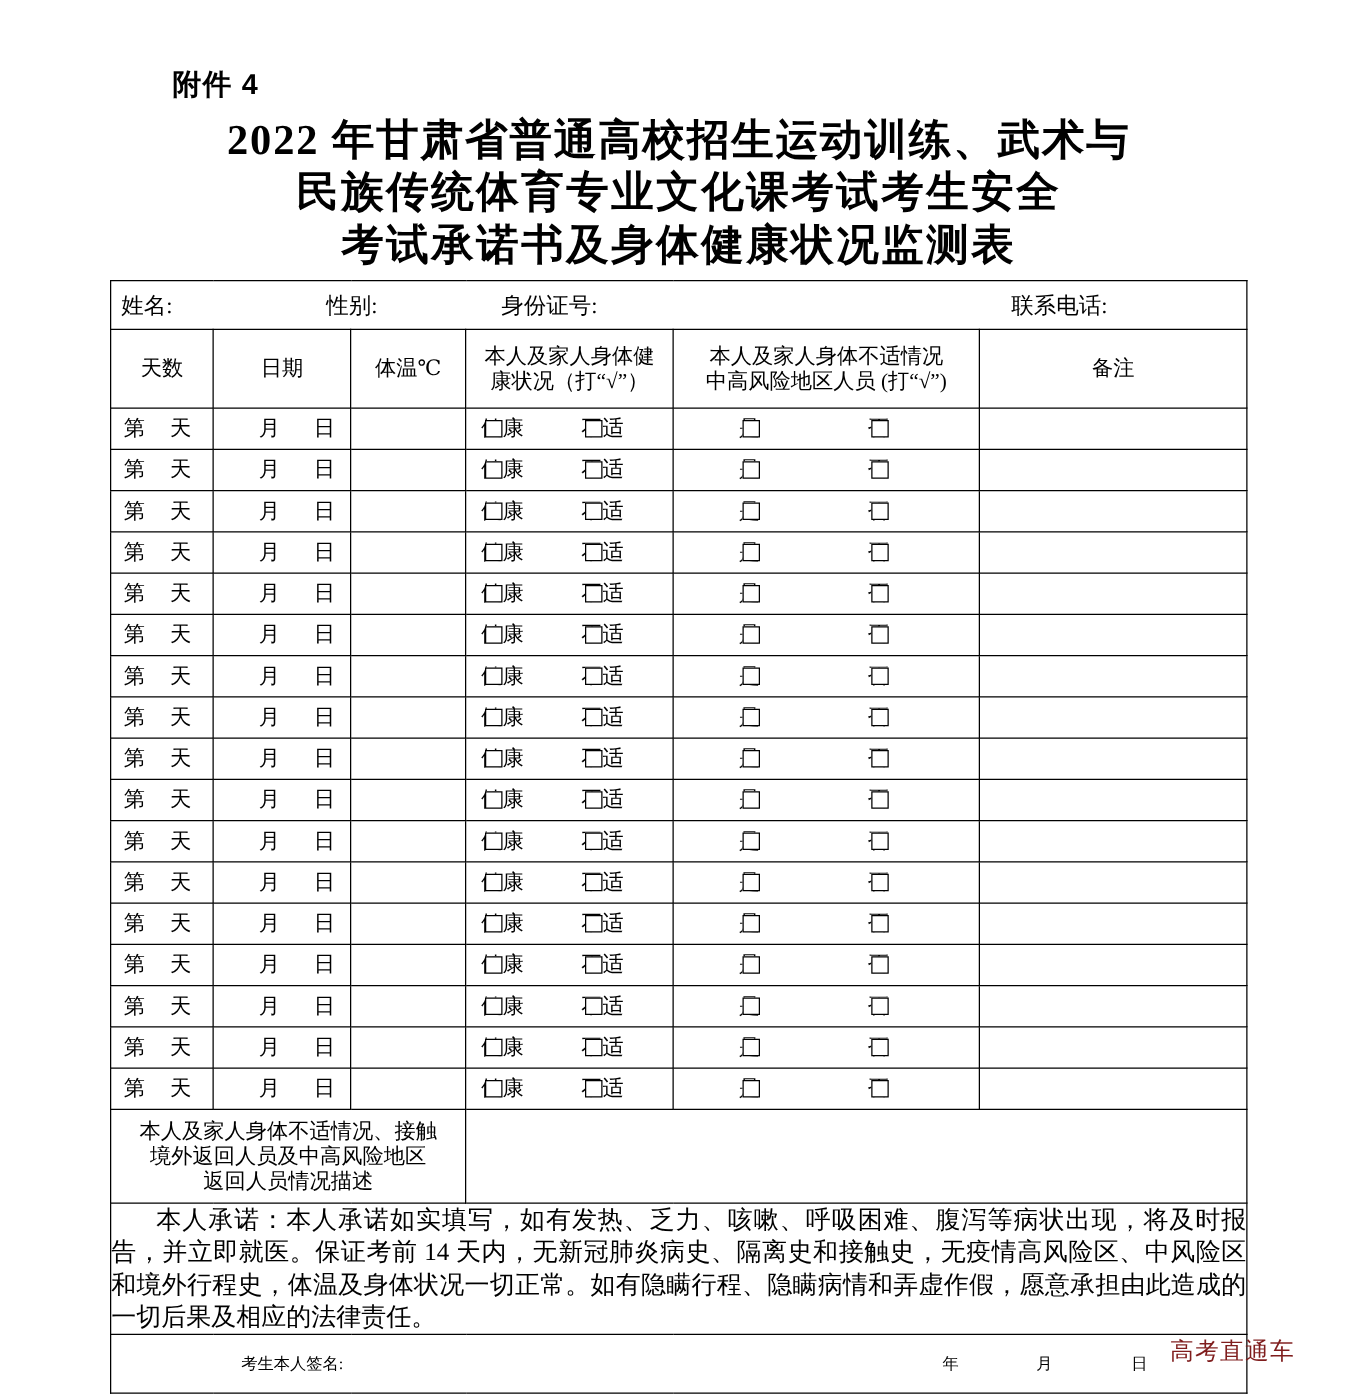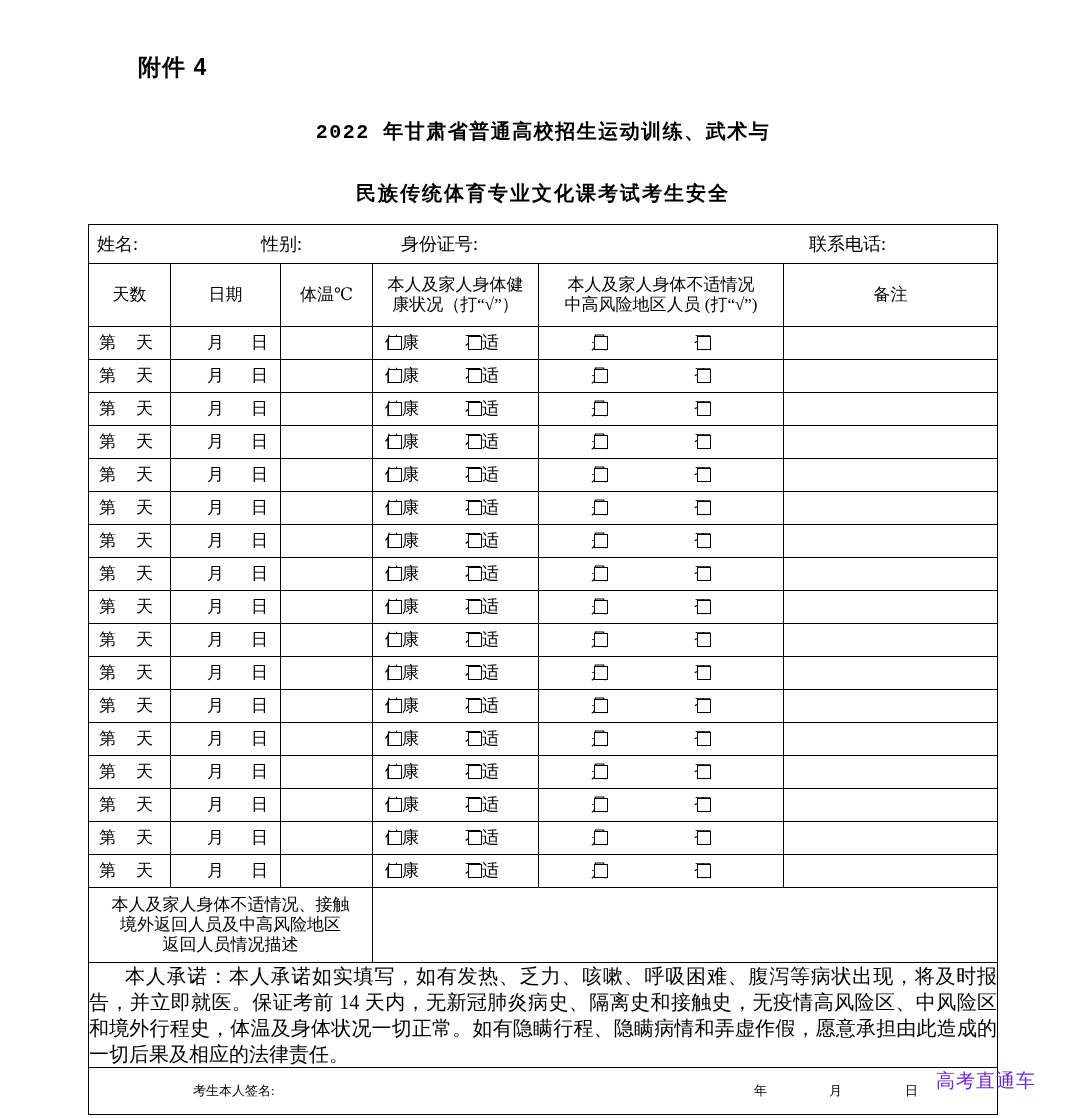--- a/index.html
+++ b/index.html
@@ -30,27 +30,26 @@
 
   
   #doc-title {
     position: absolute;
     left: 88px;
     top: 92px;
     width: 910px;
     text-align: center;
   }
   #doc-title .tline {
-    font-family: Liberation Mono, monospace;
+    font-family: Liberation Serif, serif;
     font-weight: bold;
-    font-size: 20px;
+    font-size: 34px;
     line-height: 42px;
     letter-spacing: 1.5px;
     white-space: nowrap;
-    margin-top: 20px;
   }
   #doc-title .tline.l2 { letter-spacing: 2px; }
   #doc-title .tline.l3 { letter-spacing: 2px; }
 
   
   #form-table {
     position: absolute;
     left: 88px;
     top: 224px;
     width: 909px;
@@ -943,13 +942,13 @@
             <span class="sg-name">考生本人签名:</span>
             <span class="sg-y">年</span>
             <span class="sg-m">月</span>
             <span class="sg-d">日</span>
           </div>
         </td>
       </tr>
     </tbody>
 </table>
 
-<div id="watermark" style="color: #6d28d9;">高考直通车</div>
+<div id="watermark" style="color: #7f1d1d;">高考直通车</div>
 
 </body></html>

